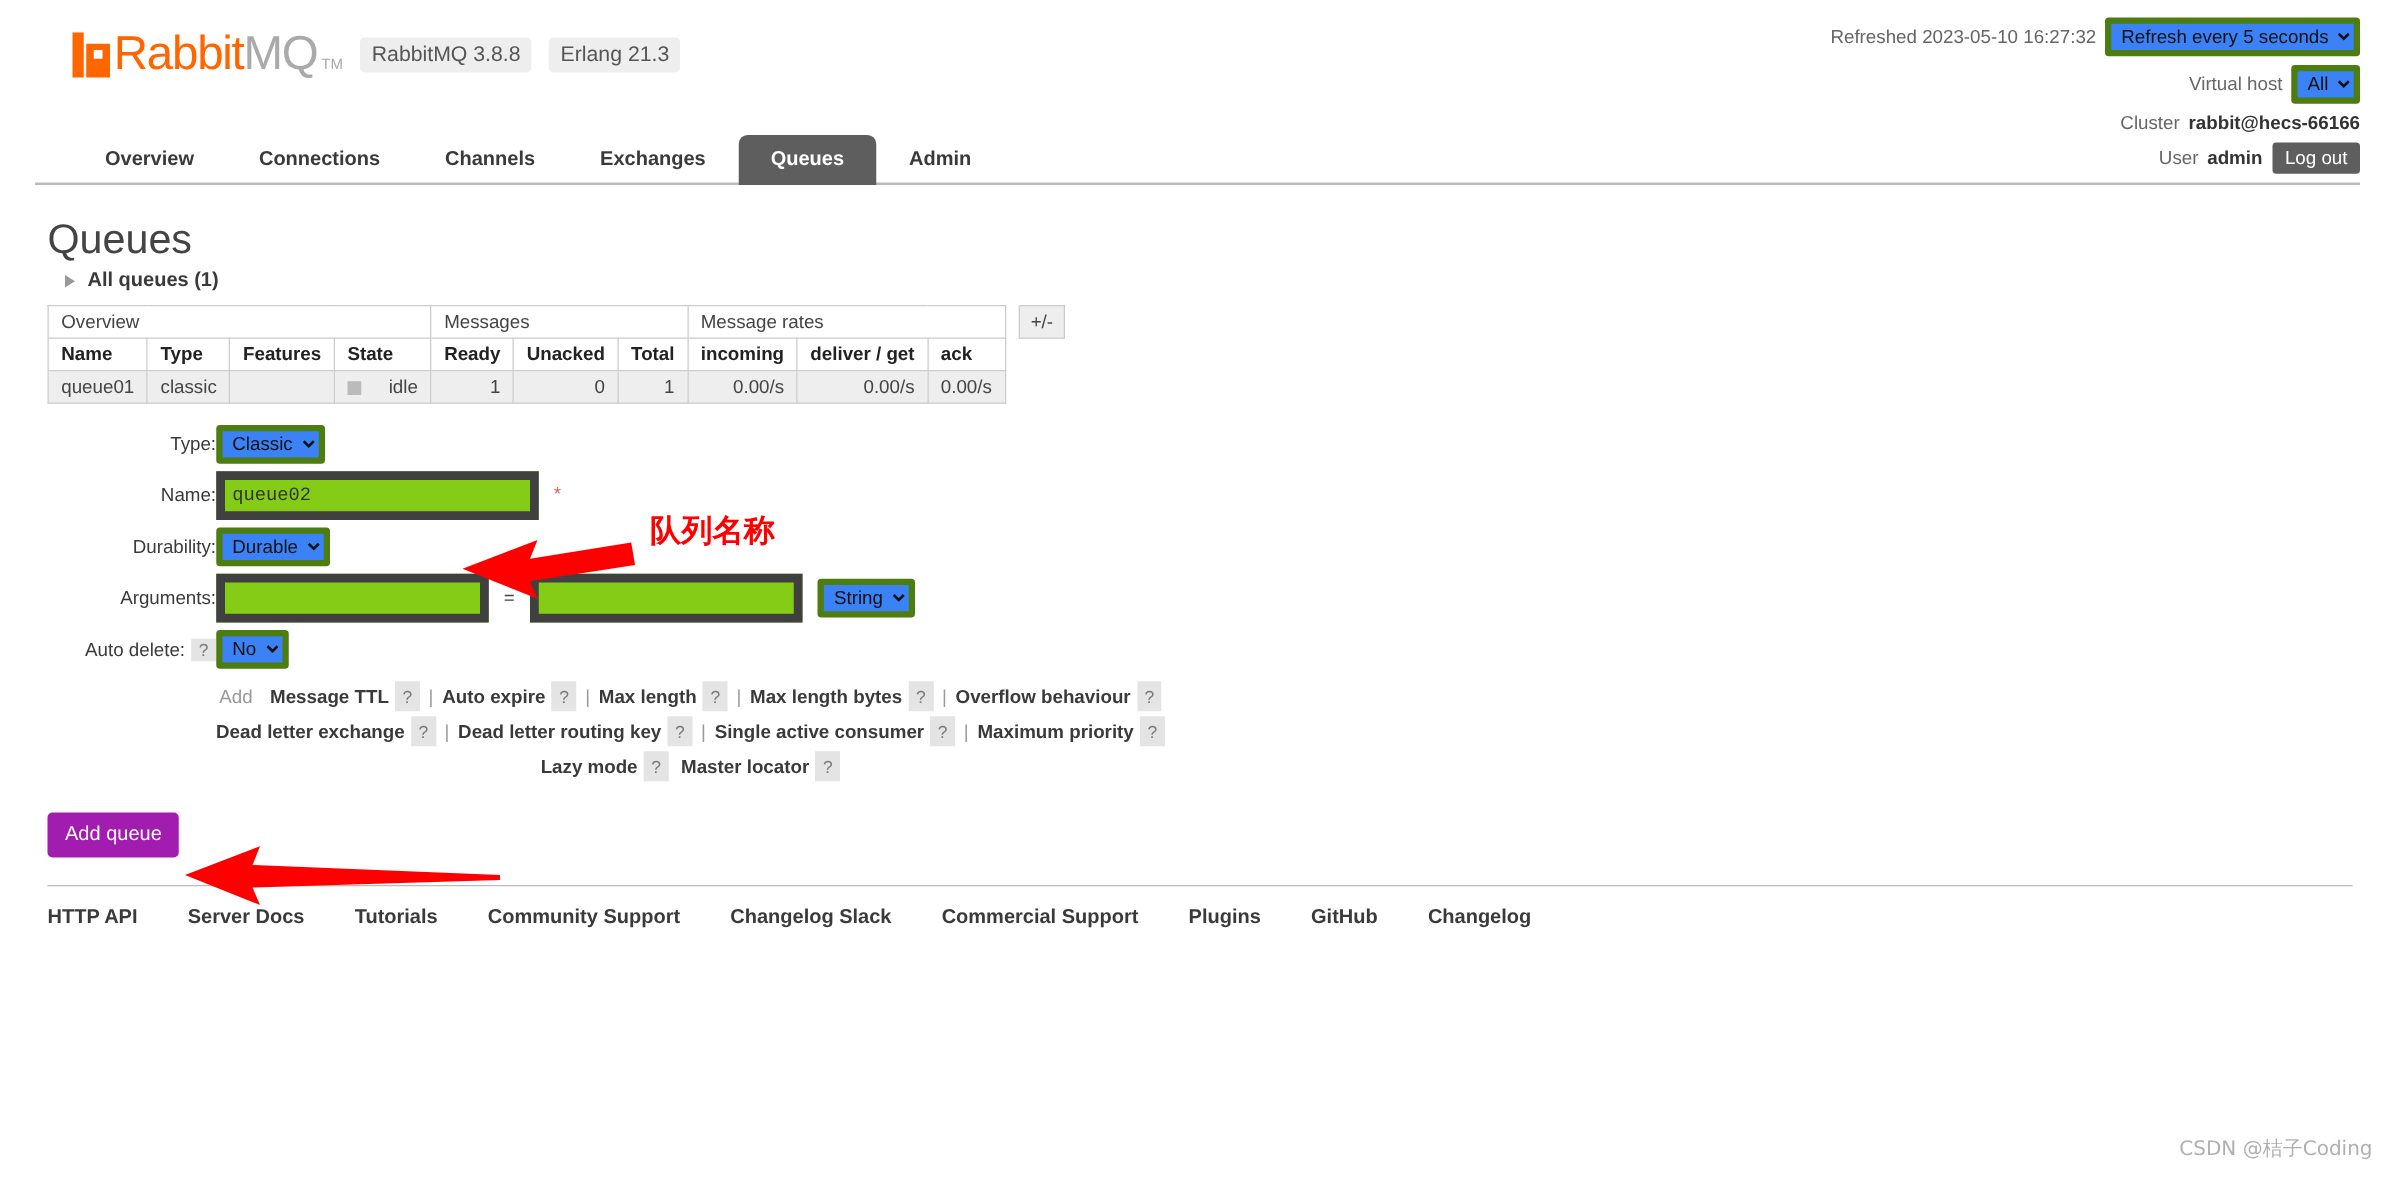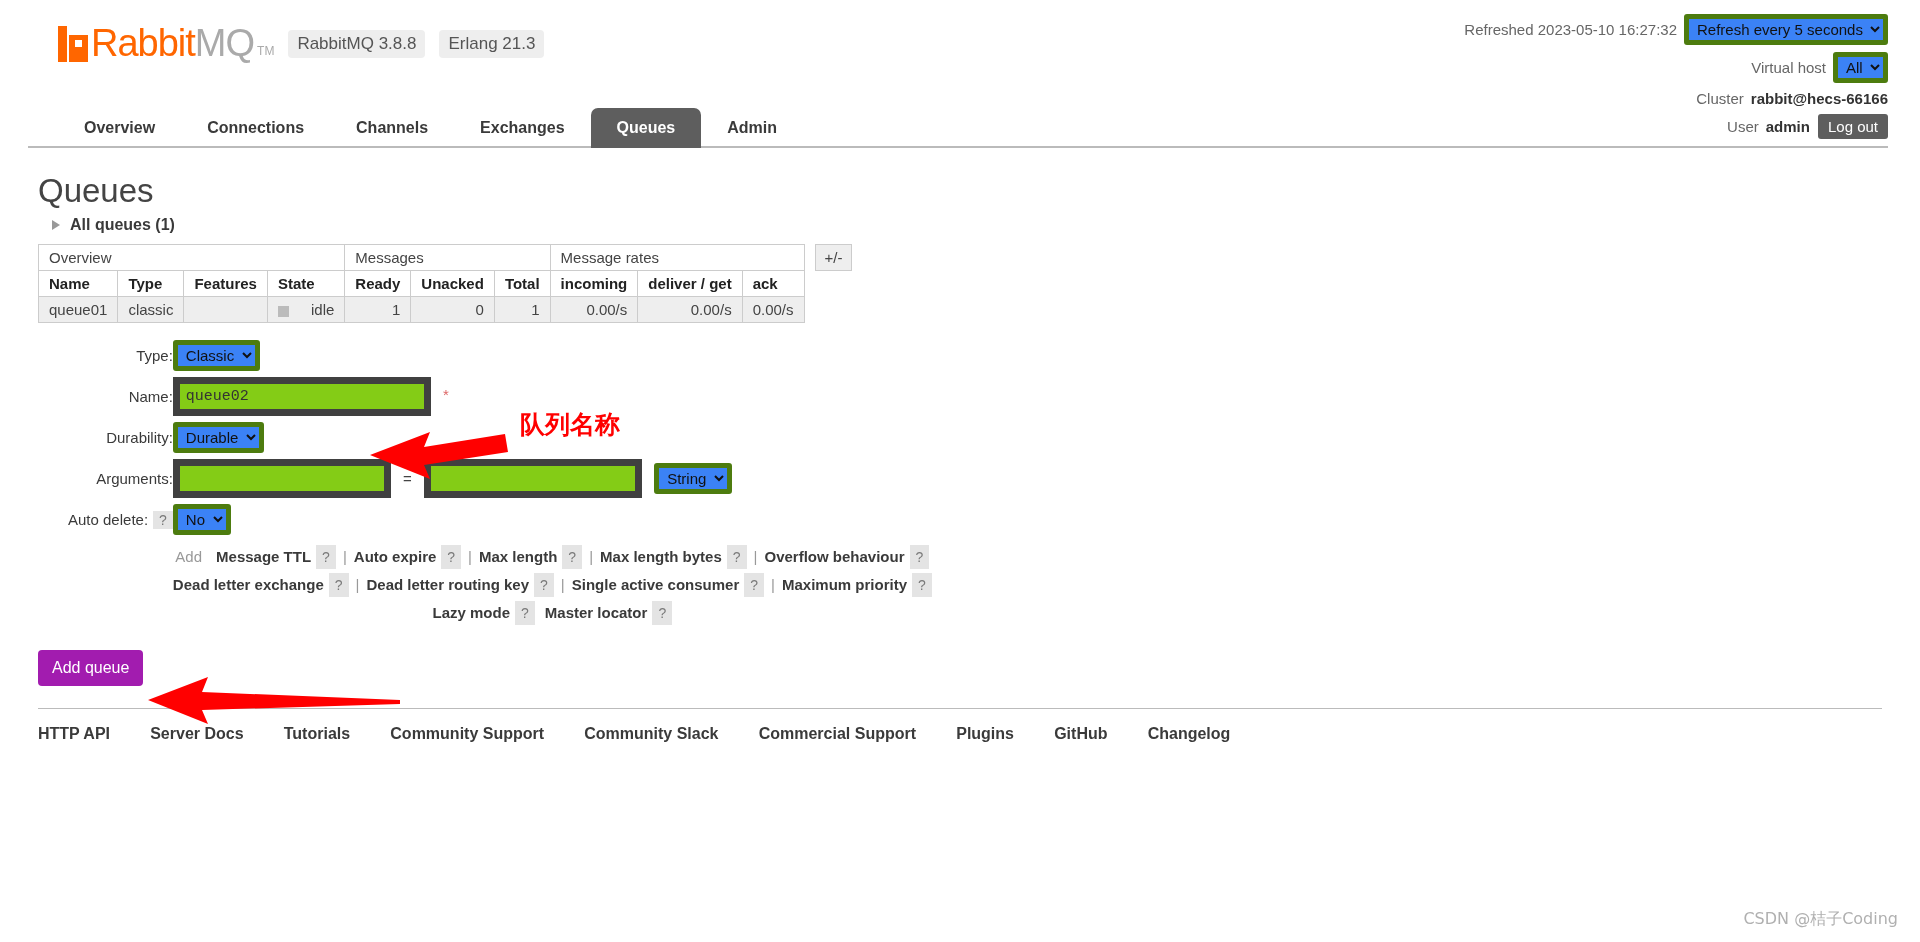--- a/index.html
+++ b/index.html
@@ -545,21 +545,21 @@
         </table>
 
       <button class="add-queue-btn">Add queue</button>
     </div>
 
     <div id="footer">
       <a>HTTP API</a>
       <a>Server Docs</a>
       <a>Tutorials</a>
       <a>Community Support</a>
-      <a>Community Slack</a>
+      <a>Changelog Slack</a>
       <a>Commercial Support</a>
       <a>Plugins</a>
       <a>GitHub</a>
       <a>Changelog</a>
     </div>
   </div>
 
   <svg class="annot-svg">
 
     <polygon points="370,455 430,432 424,447 505,434 508,452 424,465 430,479" fill="#ff0000"></polygon>

